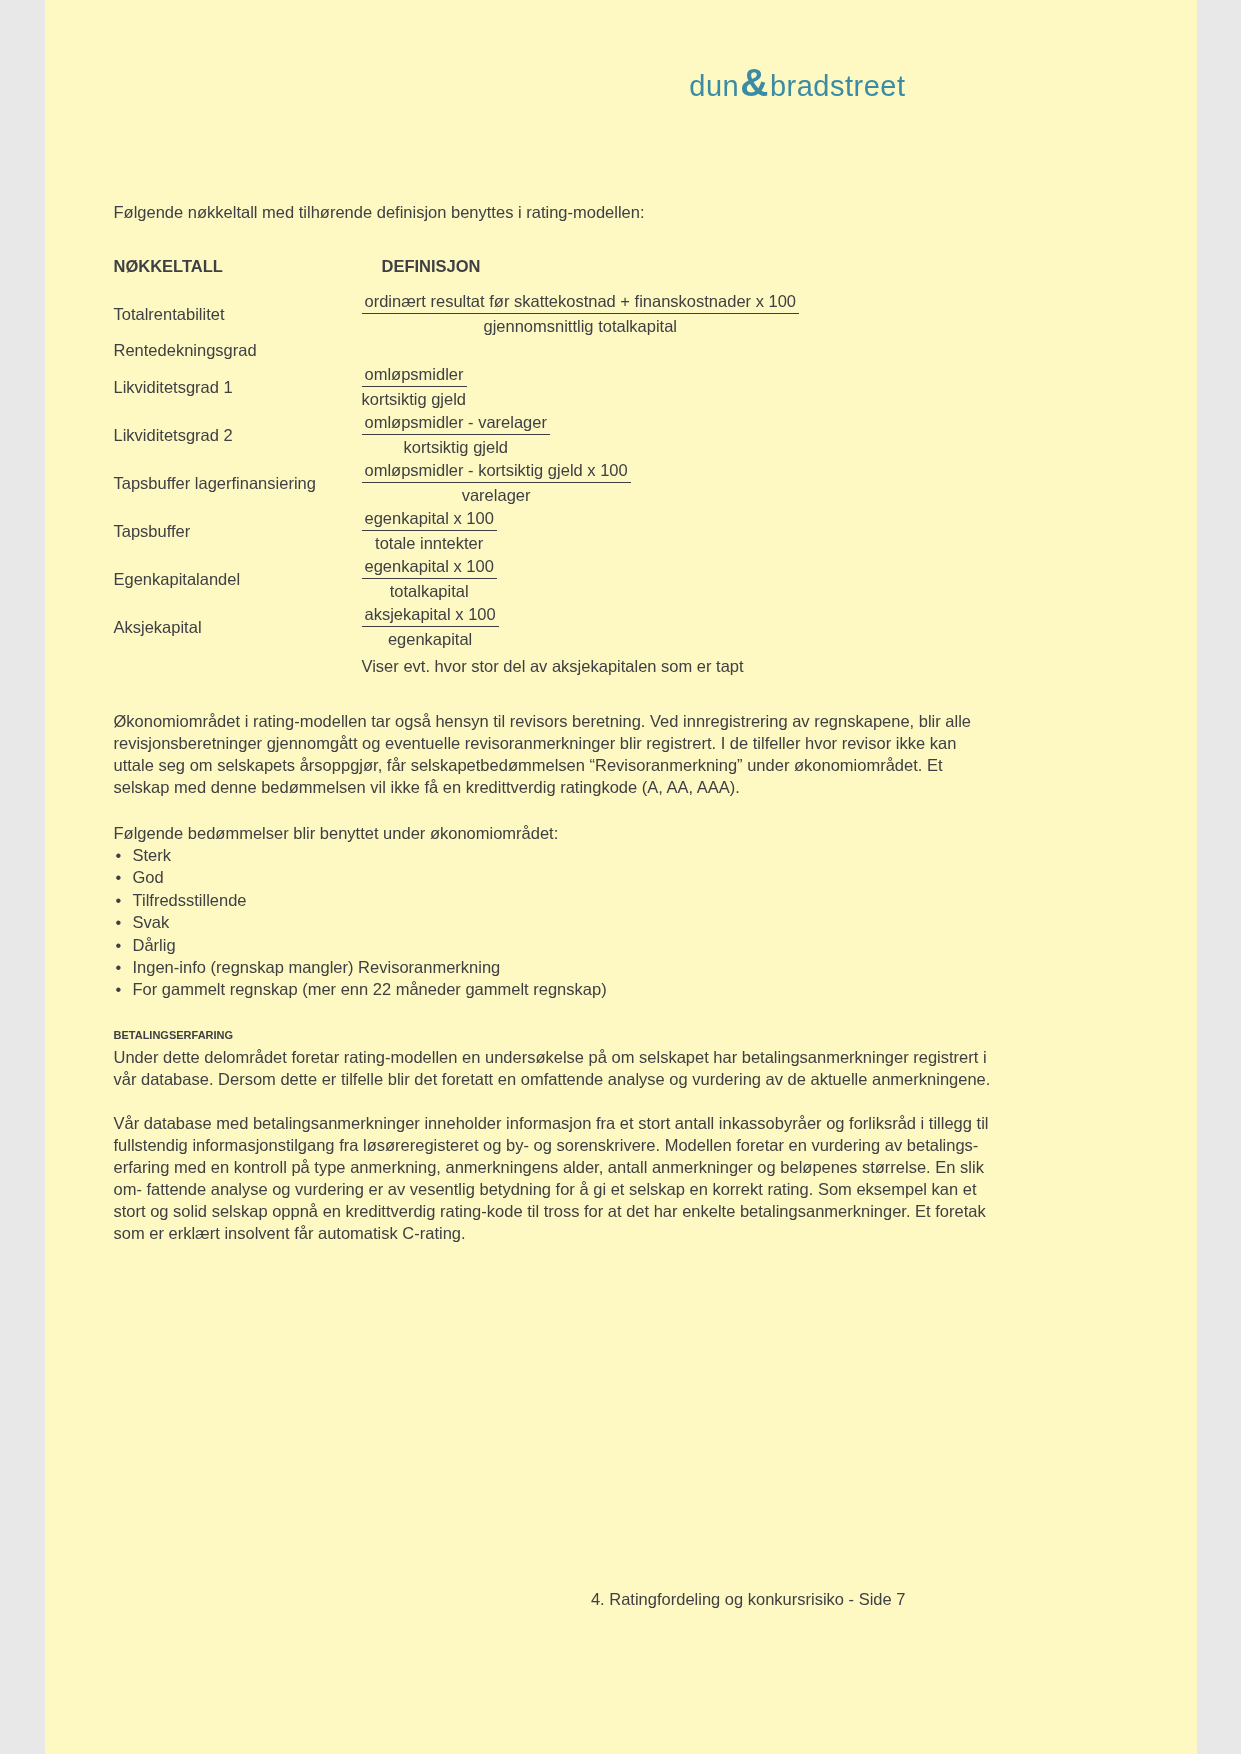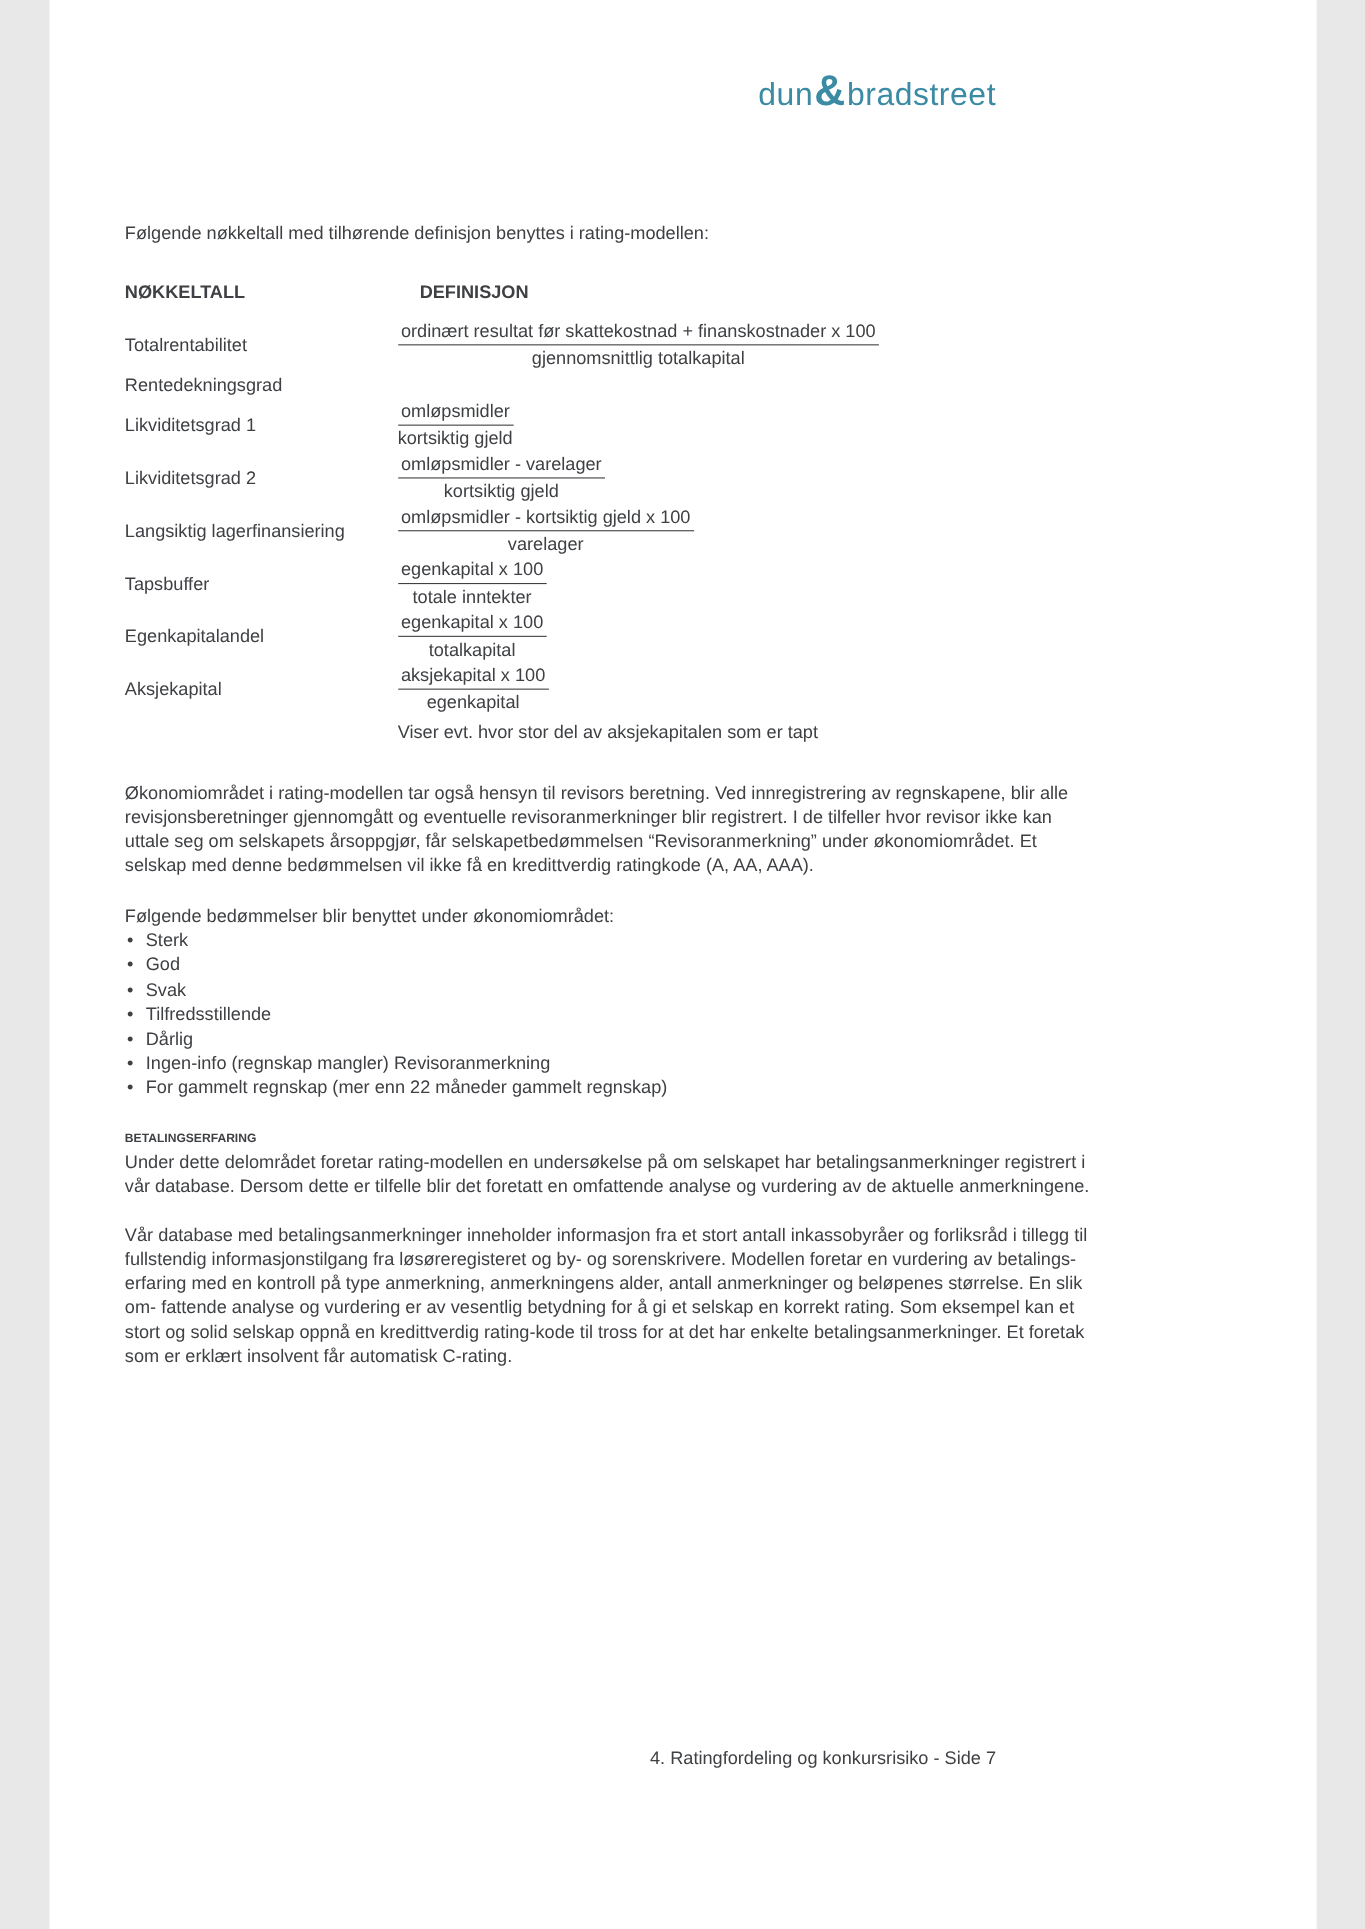--- a/index.html
+++ b/index.html
@@ -1,21 +1,21 @@
 <!DOCTYPE html>
 <html><head>
 <meta charset="utf-8">
 <style>
   html, body { margin: 0; padding: 0; background: #e8e8e8; }
   .page {
     position: relative;
     width: 1152px;
     height: 1754px;
     margin: 0 auto;
-    background: #ffffff;
+    background: #fef9c3;
     font-family: "Liberation Sans", "DejaVu Sans", sans-serif;
     color: #3f4043;
     font-size: 16.5px;
     line-height: 22px;
     overflow: hidden;
   }
 
   
   .logo {
     position: absolute;
@@ -130,21 +130,21 @@
 
       <div class="ratio-row">
         <div class="term">Likviditetsgrad 2</div>
         <div class="fraction">
           <div class="num">omløpsmidler - varelager</div>
           <div class="den">kortsiktig gjeld</div>
         </div>
       </div>
 
       <div class="ratio-row">
-        <div class="term">Langsiktig lagerfinansiering</div>
+        <div class="term">Tapsbuffer lagerfinansiering</div>
         <div class="fraction">
           <div class="num">omløpsmidler - kortsiktig gjeld x 100</div>
           <div class="den">varelager</div>
         </div>
       </div>
 
       <div class="ratio-row">
         <div class="term">Tapsbuffer</div>
         <div class="fraction">
           <div class="num">egenkapital x 100</div>
@@ -171,22 +171,22 @@
       <p class="table-note">Viser evt. hvor stor del av aksjekapitalen som er tapt</p>
     </div>
 
     <p class="para economy">Økonomiområdet i rating-modellen tar også hensyn til revisors beretning. Ved innregistrering av regnskapene, blir alle revisjonsberetninger gjennomgått og eventuelle revisoranmerkninger blir registrert. I de tilfeller hvor revisor ikke kan uttale seg om selskapets årsoppgjør, får selskapetbedømmelsen “Revisoranmerkning” under økonomiområdet. Et selskap med denne bedømmelsen vil ikke få en kredittverdig ratingkode (A, AA, AAA).</p>
 
     <p class="bullets-intro">Følgende bedømmelser blir benyttet under økonomiområdet:</p>
 
     <ul class="bullets">
       <li>Sterk</li>
       <li>God</li>
+      <li>Tilfredsstillende</li>
       <li>Svak</li>
-      <li>Tilfredsstillende</li>
       <li>Dårlig</li>
       <li>Ingen-info (regnskap mangler) Revisoranmerkning</li>
       <li>For gammelt regnskap (mer enn 22 måneder gammelt regnskap)</li>
     </ul>
 
     <h3 class="section-heading">BETALINGSERFARING</h3>
 
     <p class="para p1">Under dette delområdet foretar rating-modellen en undersøkelse på om selskapet har betalingsanmerkninger registrert i vår database. Dersom dette er tilfelle blir det foretatt en omfattende analyse og vurdering av de aktuelle anmerkningene.</p>
     <p class="para p2">Vår database med betalingsanmerkninger inneholder informasjon fra et stort antall inkassobyråer og forliksråd i tillegg til fullstendig informasjonstilgang fra løsøreregisteret og by- og sorenskrivere. Modellen foretar en vurdering av betalings- erfaring med en kontroll på type anmerkning, anmerkningens alder, antall anmerkninger og beløpenes størrelse. En slik om- fattende analyse og vurdering er av vesentlig betydning for å gi et selskap en korrekt rating. Som eksempel kan et stort og solid selskap oppnå en kredittverdig rating-kode til tross for at det har enkelte betalingsanmerkninger. Et foretak som er erklært insolvent får automatisk C-rating.</p>
 

